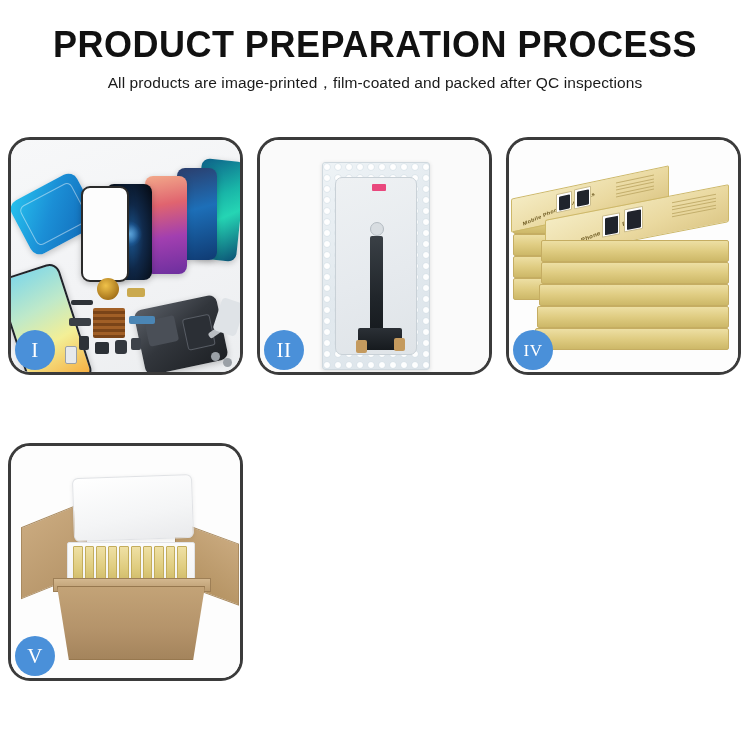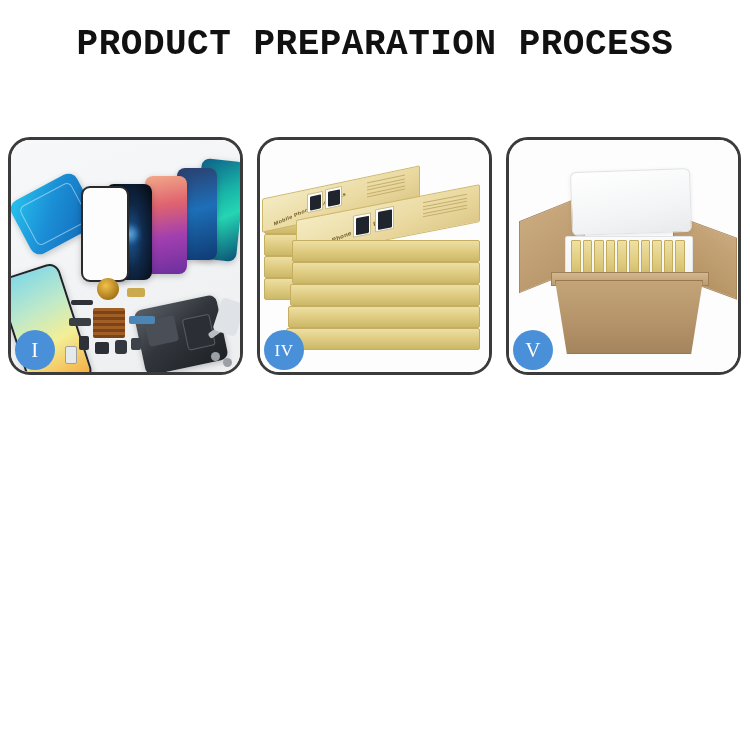--- a/index.html
+++ b/index.html
@@ -7,21 +7,21 @@
     width:750px;height:750px;
     background:#ffffff;
     font-family:"Liberation Sans", sans-serif;
     overflow:hidden;
   }
   .page{position:relative;width:750px;height:750px;background:#fff;}
 
   
   .header{padding-top:26px;text-align:center;}
   .title{
-    font-family:Liberation Mono, monospace;
+    font-family:Liberation Sans, sans-serif;
     font-size:36px;font-weight:700;color:#111;
     letter-spacing:.5px;line-height:1.05;
     white-space:nowrap;
   }
   .subtitle{
     margin-top:9px;
     font-size:15.5px;font-weight:400;color:#1a1a1a;
     letter-spacing:.1px;white-space:nowrap;
   }
 
@@ -253,20 +253,21 @@
   .c-tape2{position:absolute;left:62px;top:158px;width:18px;height:22px;
     background:rgba(140,108,66,.45);}
 </style>
 </head>
 <body>
 
 <div class="page">
 
   <div class="header">
     <div class="title">PRODUCT PREPARATION PROCESS</div>
+    <div class="subtitle">All products are image-printed，film-coated and packed after QC inspections</div>
   </div>
 
   <div class="grid">
 
     <div class="cell">
       <div class="panel">
         <div class="scene p1">
           <div class="ph ph-a"></div>
           <div class="ph ph-f"></div>
           <div class="ph ph-e"></div>
@@ -288,20 +289,37 @@
           <div class="chip c11"></div>
           <div class="chip c12"></div>
           <div class="chip c13"></div>
           <div class="chip c14"></div>
           <div class="chip c15"></div>
         </div>
         <div class="badge">I</div>
       </div>
     </div>
 
+    <div class="cell">
+      <div class="panel">
+        <div class="scene p2">
+          <div class="bubblebag">
+            <div class="lcd">
+              <div class="pinktab"></div>
+              <div class="dot-sil"></div>
+              <div class="flex"></div>
+              <div class="flex2"></div>
+              <div class="conn cn1"></div>
+              <div class="conn cn2"></div>
+            </div>
+          </div>
+        </div>
+        <div class="badge">II</div>
+      </div>
+    </div>
 
 
     <div class="cell">
       <div class="panel">
         <div class="scene p4">
           <div class="stackwrap">
 
             <div class="sb" style="left:4px;top:72px;width:92px;"></div>
             <div class="sb" style="left:4px;top:94px;width:92px;"></div>
             <div class="sb" style="left:4px;top:116px;width:92px;"></div>

